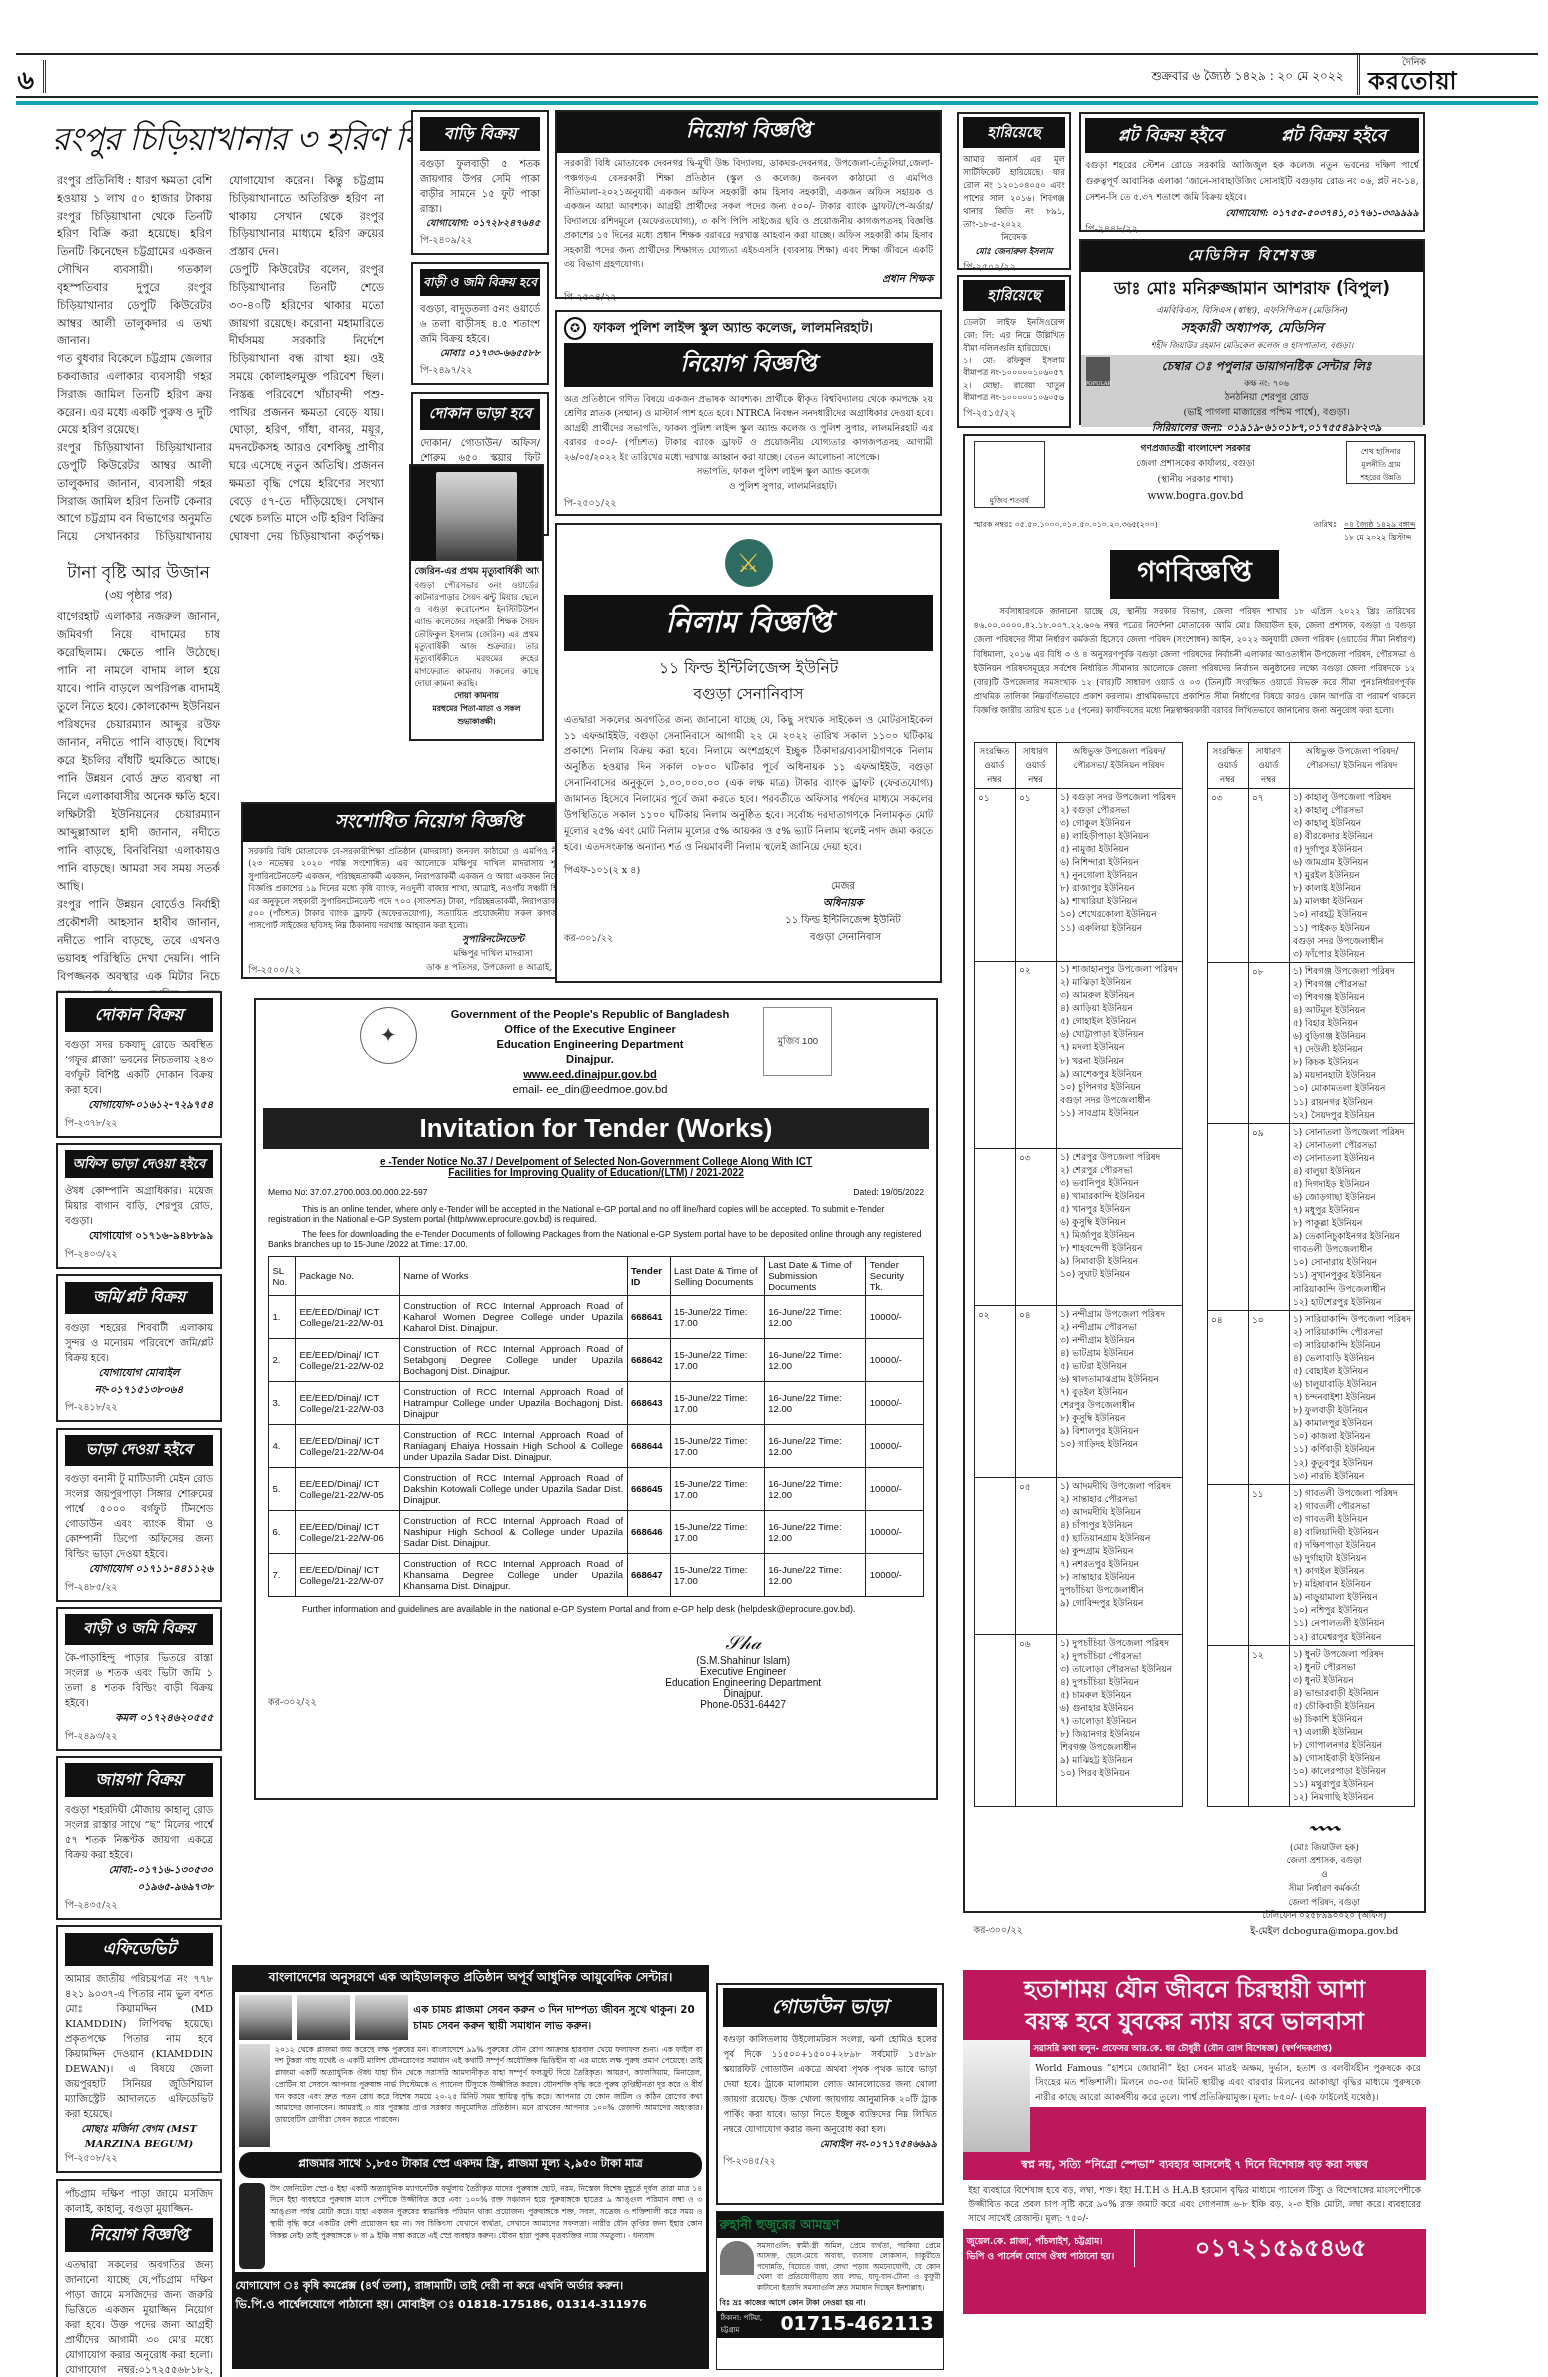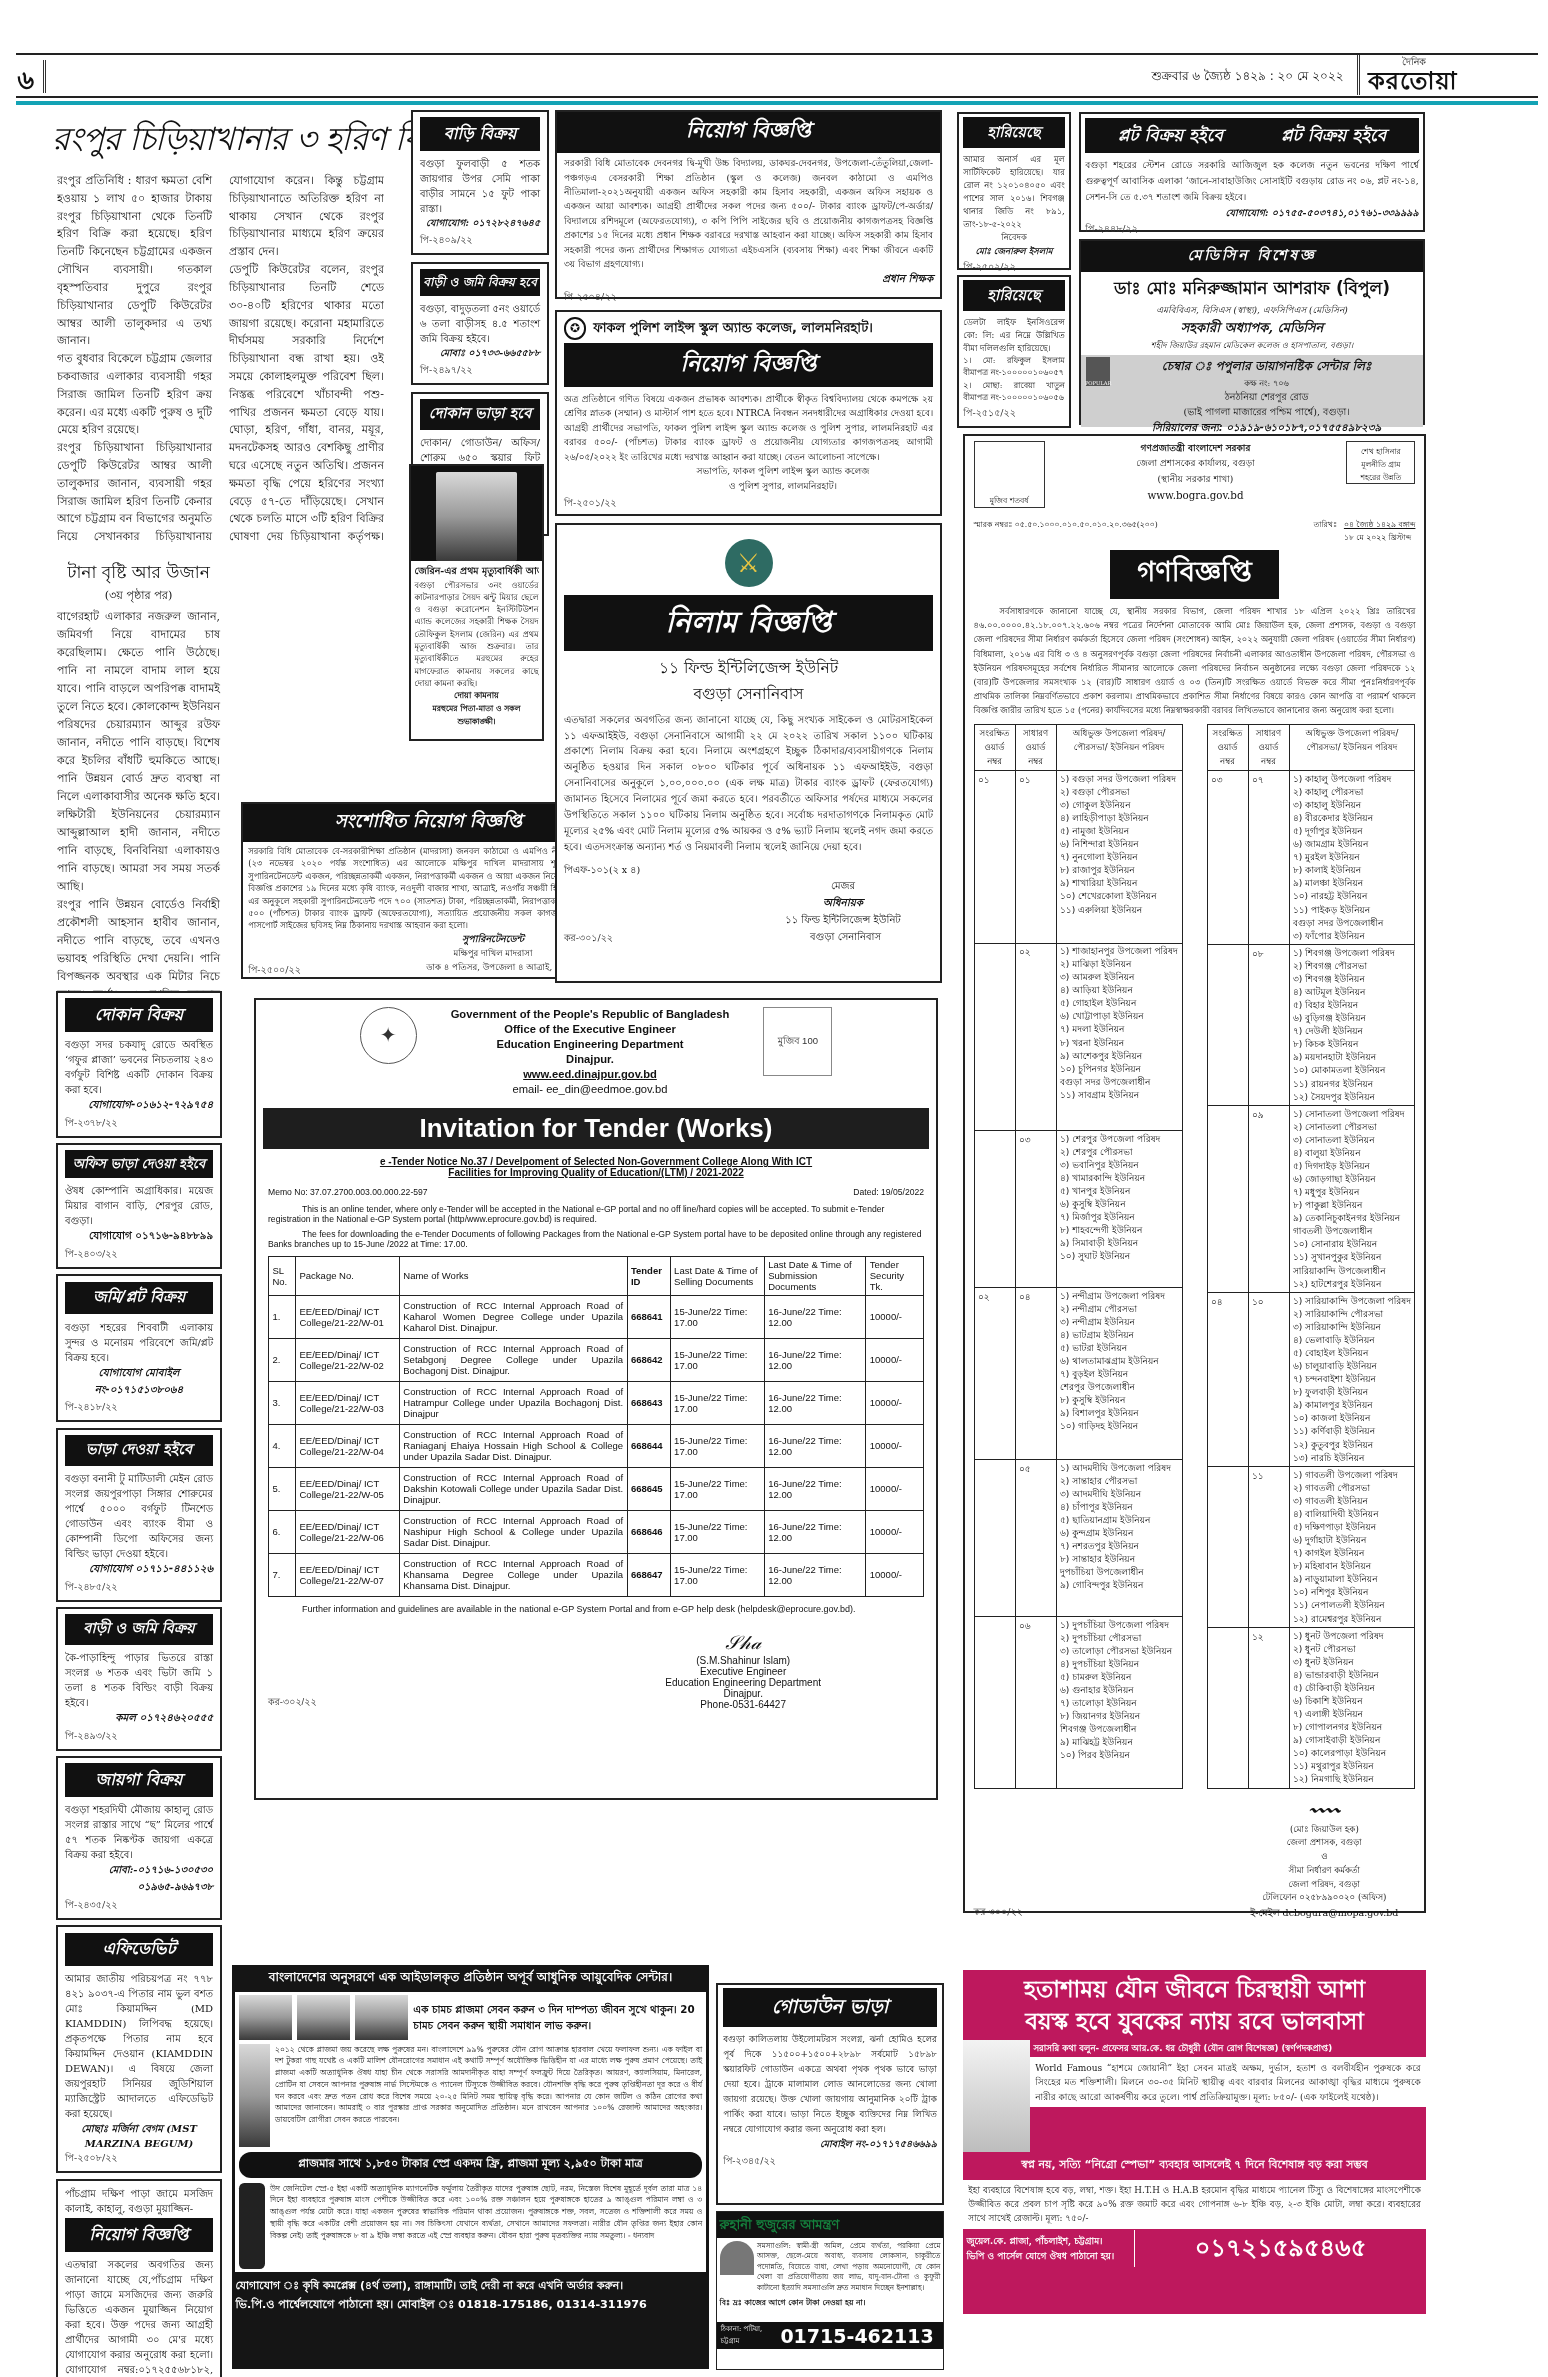--- a/index.html
+++ b/index.html
@@ -386,21 +386,21 @@
         <span style="display:flex;flex-direction:column">
           <span style="text-decoration:underline">০৪ জ্যৈষ্ঠ ১৪২৯ বঙ্গাব্দ</span>
           <span>১৮ মে ২০২২ খ্রিস্টাব্দ</span>
         </span>
       </span>
     </div>
     <div style="display:flex;justify-content:center;margin:5.2px 0">
       <div class="sans b" style="background:#111;color:#fff;font-size:27.5px;padding:1.7px 27.5px">গণবিজ্ঞপ্তি</div>
     </div>
     <div class="body" style="font-size:8.3px;line-height:1.7;text-indent:26px">সর্বসাধারণকে জানানো যাচ্ছে যে, স্থানীয় সরকার বিভাগ, জেলা পরিষদ শাখার ১৮ এপ্রিল ২০২২ খ্রিঃ তারিখের ৪৬.০০.০০০০.৪২.১৮.০০৭.২২.৬০৬ নম্বর পত্রের নির্দেশনা মোতাবেক আমি মোঃ জিয়াউল হক, জেলা প্রশাসক, বগুড়া ও বগুড়া জেলা পরিষদের সীমা নির্ধারণ কর্মকর্তা হিসেবে জেলা পরিষদ (সংশোধন) আইন, ২০২২ অনুযায়ী জেলা পরিষদ (ওয়ার্ডের সীমা নির্ধারণ) বিধিমালা, ২০১৬ এর বিধি ৩ ও ৪ অনুসরণপূর্বক বগুড়া জেলা পরিষদের নির্বাচনী এলাকার আওতাধীন উপজেলা পরিষদ, পৌরসভা ও ইউনিয়ন পরিষদসমূহের সর্বশেষ নির্ধারিত সীমানার আলোকে জেলা পরিষদের নির্বাচন অনুষ্ঠানের লক্ষ্যে বগুড়া জেলা পরিষদকে ১২ (বার)টি উপজেলার সমসংখ্যক ১২ (বার)টি সাধারণ ওয়ার্ড ও ০৩ (তিন)টি সংরক্ষিত ওয়ার্ডে বিভক্ত করে সীমা পুনঃনির্ধারণপূর্বক প্রাথমিক তালিকা নিম্নবর্ণিতভাবে প্রকাশ করলাম। প্রাথমিকভাবে প্রকাশিত সীমা নির্ধাণের বিষয়ে কারও কোন আপত্তি বা পরামর্শ থাকলে বিজ্ঞপ্তি জারীর তারিখ হতে ১৫ (পনের) কার্যদিবসের মধ্যে নিম্নস্বাক্ষরকারী বরাবর লিখিতভাবে জানানোর জন্য অনুরোধ করা হলো।</div>
-    <div style="display:flex;gap:24px;margin-top:7px">
+    <div style="display:flex;gap:24px;margin-top:25px">
       <table class="gtable">
         <thead>
             <tr class="gthead">
               <th>সংরক্ষিত ওয়ার্ড নম্বর</th>
               <th>সাধারণ ওয়ার্ড নম্বর</th>
               <th>অধিভুক্ত উপজেলা পরিষদ/ পৌরসভা/ ইউনিয়ন পরিষদ</th>
             </tr>
           </thead>
         <tbody id="gana-left">
             <tr>
@@ -699,21 +699,21 @@
     <div class="ref">পি-২৩৪৫/২২</div>
   </div>
 
   <div class="abs" style="left:716px;top:2211px;width:228px;height:159px;border:1.7px solid #222;padding:0">
     <div class="b sans" style="background:#111;color:#15803d;font-size:13px;padding:2.6px;white-space:nowrap;overflow:hidden">রুহানী হুজুরের আমন্ত্রণ</div>
     <div style="display:flex;gap:3.4px;padding:2.6px">
       <div style="width:34px;height:34px;background:#777;border-radius:17px 17px 0 0;flex:none"></div>
       <div class="body" style="font-size:7.2px;line-height:1.45">সমস্যাগুলি: স্বামী-স্ত্রী অমিল, প্রেমে ব্যর্থতা, পরকিয়া প্রেমে আসক্ত, ছেলে-মেয়ে অবাধ্য, ব্যবসায় লোকসান, চাকুরীতে পদোন্নতি, বিয়েতে বাধা, লেখা পড়ায় অমনোযোগী, যে কোন খেলা বা প্রতিযোগীতায় জয় লাভ, যাদু-বান-টোনা ও কুফুরী কাটানো ইত্যাদি সমস্যাগুলি দ্রুত সমাধান দিচ্ছেন ইনশাল্লাহ।</div>
     </div>
     <div class="b" style="font-size:7.6px;padding:0 2.6px">বিঃ দ্রঃ কাজের আগে কোন টাকা নেওয়া হয় না।</div>
-    <div style="display:flex;align-items:flex-end;background:#111;color:#fff;padding:1.7px 3.4px;margin-top:13px">
+    <div style="display:flex;align-items:flex-start;background:#111;color:#fff;padding:1.7px 3.4px;margin-top:2px">
       <span style="font-size:6.9px;width:60px">ঠিকানা: পটিয়া, চট্টগ্রাম</span>
       <span class="b sans" style="font-size:19px">01715-462113</span>
     </div>
   </div>
 
   <div class="abs dark" style="left:963px;top:1970px;width:463px;height:344px;background:#be185d;padding:0">
     <div class="b sans center" style="font-size:23px;line-height:1.3;padding:5.2px 3.4px 1.7px">হতাশাময় যৌন জীবনে চিরস্থায়ী আশা</div>
     <div class="b sans center" style="font-size:23px;line-height:1.3">বয়স্ক হবে যুবকের ন্যায় রবে ভালবাসা</div>
     <div style="display:flex;margin-top:3.4px">
       <div class="photo" style="width:67px;height:112px;background:linear-gradient(180deg,#f3f3f3,#bdbdbd);flex:none"></div>

